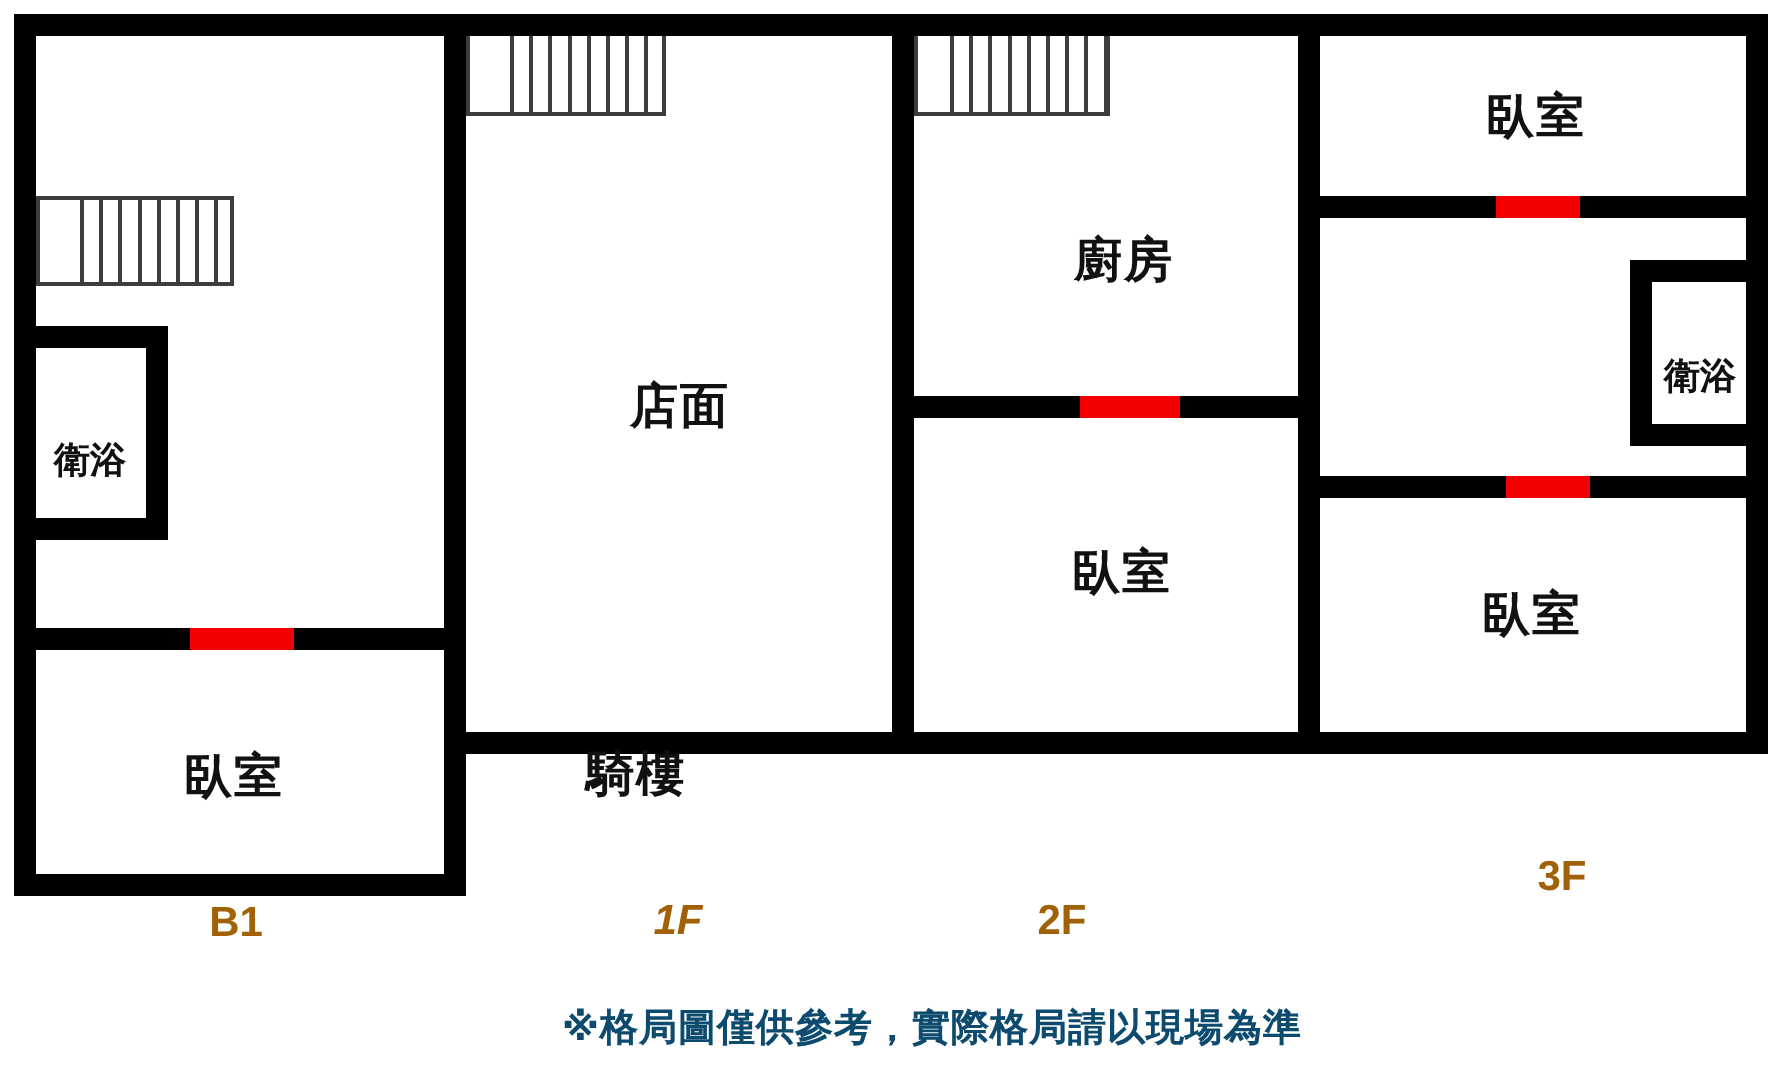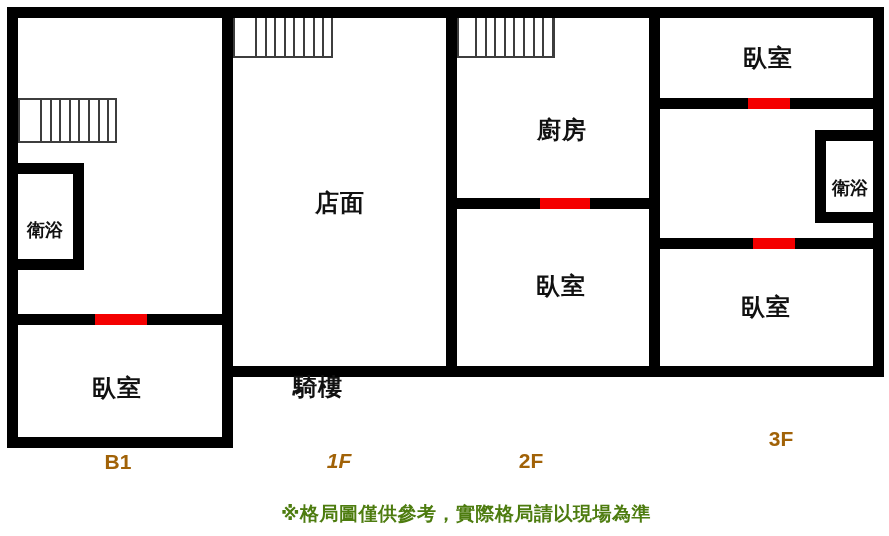--- a/index.html
+++ b/index.html
@@ -42,21 +42,21 @@
     font-size: 21px;
     font-weight: 700;
     color: #a16207;
     white-space: nowrap;
   }
   .disclaimer {
     position: absolute;
     transform: translate(-50%, -50%);
     font-size: 19px;
     font-weight: 700;
-    color: #4d7c0f;
+    color: #0c4a6e;
     white-space: nowrap;
     letter-spacing: 0.5px;
   }
 </style>
 </head>
 <body>
 
 <div class="canvas">
 
   <div class="wall" style="left:7px; top:7px; width:877px; height:11px;"></div>

